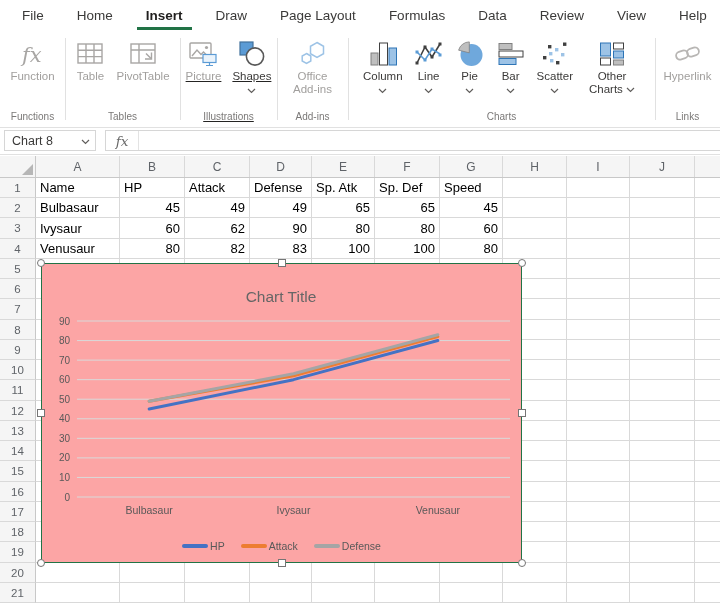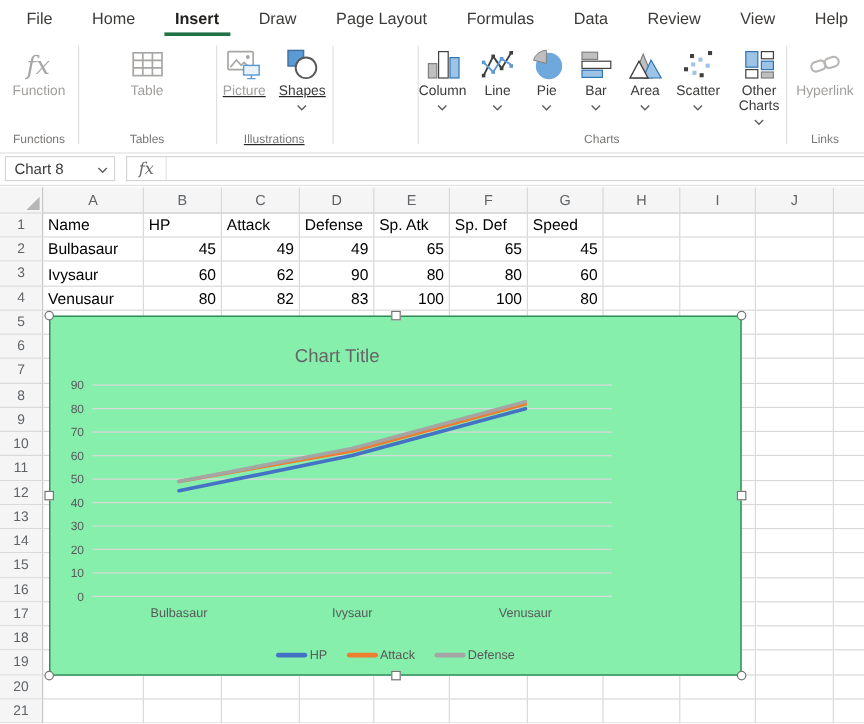--- a/index.html
+++ b/index.html
@@ -52,21 +52,21 @@
   .grid-rows { position:absolute; left:0; top:22px; right:0; bottom:0; }
   .grow { position:absolute; left:0; width:720px; display:flex; }
   .row-h { background:var(--hdrbg); border-right:1px solid var(--hdrline); border-bottom:1px solid var(--grid);
            font-size:11.5px; color:var(--hdrtext); display:flex; align-items:center; justify-content:center; }
   .cell { border-right:1px solid var(--grid); border-bottom:1px solid var(--grid); font-size:13px;
           padding:0 4px; display:flex; align-items:center; white-space:nowrap; overflow:hidden; color:#000; }
   .cell.num { justify-content:flex-end; }
   .cell.filler { border-right:none; }
 
   
-  .chart-frame { position:absolute; left:41px; top:107px; width:577px; height:300px; background:#86efac;
+  .chart-frame { position:absolute; left:41px; top:107px; width:481px; height:300px; background:#fca5a5;
                  border:1.5px solid var(--accent); z-index:4; }
   .chart-legend { position:absolute; left:0; right:0; bottom:10px; display:flex; justify-content:center;
                   align-items:center; gap:16px; }
   .legend-item { display:flex; align-items:center; gap:2px; font-size:10.5px; color:#595959; }
   .legend-swatch { width:26px; height:3.2px; border-radius:2px; }
   .hdl { position:absolute; width:8px; height:8px; background:#fff; border:1px solid #757575; z-index:6; }
   .hdl.round { border-radius:50%; }
   .hdl.tl{left:-5px;top:-5px} .hdl.tr{right:-5px;top:-5px} .hdl.bl{left:-5px;bottom:-5px} .hdl.br{right:-5px;bottom:-5px}
   .hdl.tm{left:calc(50% - 4px);top:-5px} .hdl.bm{left:calc(50% - 4px);bottom:-5px}
   .hdl.lm{left:-5px;top:calc(50% - 4px)} .hdl.rm{right:-5px;top:calc(50% - 4px)}
@@ -107,20 +107,33 @@
           <span class="icon">
             <svg width="30" height="28" viewBox="0 0 30 28">
               <g stroke="#a8a6a4" fill="none" stroke-width="1.4">
                 <rect x="3" y="4" width="24" height="19"></rect>
                 <path d="M3 10.3h24M3 16.6h24M11 4v19M19 4v19"></path>
               </g>
             </svg>
           </span>
           <span class="lbl">Table</span>
         </div>
+        <div class="rbtn disabled">
+          <span class="icon">
+            <svg width="30" height="28" viewBox="0 0 30 28">
+              <g stroke="#a8a6a4" fill="none" stroke-width="1.4">
+                <rect x="3" y="4" width="24" height="19"></rect>
+                <path d="M3 10h24M11 4v19"></path>
+                <path d="M23.5 12.5v6.5H17"></path>
+                <path d="M23 18.5l-5-5"></path>
+              </g>
+            </svg>
+          </span>
+          <span class="lbl">PivotTable</span>
+        </div>
       </div>
       <div class="rg-label">Tables</div>
     </div>
     <div class="ribbon-sep" style="left: 65px;"></div>
     <div class="ribbon-group" style="left: 180px; width: 97px; text-decoration: underline;">
       <div class="rg-buttons">
         <div class="rbtn disabled">
           <span class="icon">
             <svg width="30" height="28" viewBox="0 0 30 28">
               <rect x="2" y="3" width="21" height="15" rx="1" fill="#fff" stroke="#a8a6a4" stroke-width="1.4"></rect>
@@ -141,20 +154,36 @@
           </span>
           <span class="lbl">Shapes</span>
           <span class="chev"><svg width="9" height="6" viewBox="0 0 9 6">
               <path d="M1 1l3.5 3.5L8 1" fill="none" stroke="#605e5c" stroke-width="1.2"></path>
             </svg></span>
         </div>
       </div>
       <div class="rg-label">Illustrations</div>
     </div>
     <div class="ribbon-sep" style="left: 180px;"></div>
+    <div class="ribbon-group" style="left: 277px; width: 71px;">
+      <div class="rg-buttons">
+        <div class="rbtn disabled">
+          <span class="icon">
+            <svg width="30" height="28" viewBox="0 0 30 28">
+              <g fill="#fff" stroke="#9dc3e6" stroke-width="1.5">
+                <path d="M19 2.5l6.5 3.8v7.4L19 17.5l-6.5-3.8V6.3z"></path>
+                <path d="M8.5 13.5l4.3 2.5v5L8.5 23.5 4.2 21v-5z"></path>
+              </g>
+            </svg>
+          </span>
+          <span class="lbl">Office Add-ins</span>
+        </div>
+      </div>
+      <div class="rg-label">Add-ins</div>
+    </div>
     <div class="ribbon-sep" style="left: 277px;"></div>
     <div class="ribbon-group" style="left: 348px; width: 307px;">
       <div class="rg-buttons">
         <div class="rbtn">
           <span class="icon">
             <svg width="30" height="28" viewBox="0 0 30 28">
               <rect x="3" y="13" width="7" height="12" fill="#bfbfbf" stroke="#808080"></rect>
               <rect x="11.5" y="3" width="8" height="22" fill="#fff" stroke="#404040"></rect>
               <rect x="21" y="8" width="7.5" height="17" fill="#9dc3e6" stroke="#2e75b6"></rect>
             </svg>
@@ -202,33 +231,20 @@
         </div>
         <div class="rbtn">
           <span class="icon">
             <svg width="30" height="28" viewBox="0 0 30 28">
               <rect x="3" y="3.5" width="13" height="6" fill="#bfbfbf" stroke="#808080"></rect>
               <rect x="3" y="11" width="24" height="6" fill="#fff" stroke="#404040"></rect>
               <rect x="3" y="18.5" width="17" height="6" fill="#9dc3e6" stroke="#2e75b6"></rect>
             </svg>
           </span>
           <span class="lbl">Bar</span>
-          <span class="chev"><svg width="9" height="6" viewBox="0 0 9 6">
-              <path d="M1 1l3.5 3.5L8 1" fill="none" stroke="#605e5c" stroke-width="1.2"></path>
-            </svg></span>
-        </div>
-        <div class="rbtn">
-          <span class="icon">
-            <svg width="30" height="28" viewBox="0 0 30 28">
-              <path d="M5 25L13 5l8 20z" fill="#bfbfbf" stroke="#808080"></path>
-              <path d="M13 25l6.5-15L28 25z" fill="#9dc3e6" stroke="#2e75b6"></path>
-              <path d="M2 25l7.5-14L17 25z" fill="#fff" stroke="#404040" stroke-width="1.2"></path>
-            </svg>
-          </span>
-          <span class="lbl">Area</span>
           <span class="chev"><svg width="9" height="6" viewBox="0 0 9 6">
               <path d="M1 1l3.5 3.5L8 1" fill="none" stroke="#605e5c" stroke-width="1.2"></path>
             </svg></span>
         </div>
         <div class="rbtn">
           <span class="icon">
             <svg width="30" height="28" viewBox="0 0 30 28">
               <g fill="#404040">
                 <rect x="3" y="16" width="3.4" height="3.4"></rect>
                 <rect x="8" y="5" width="3.4" height="3.4"></rect>

